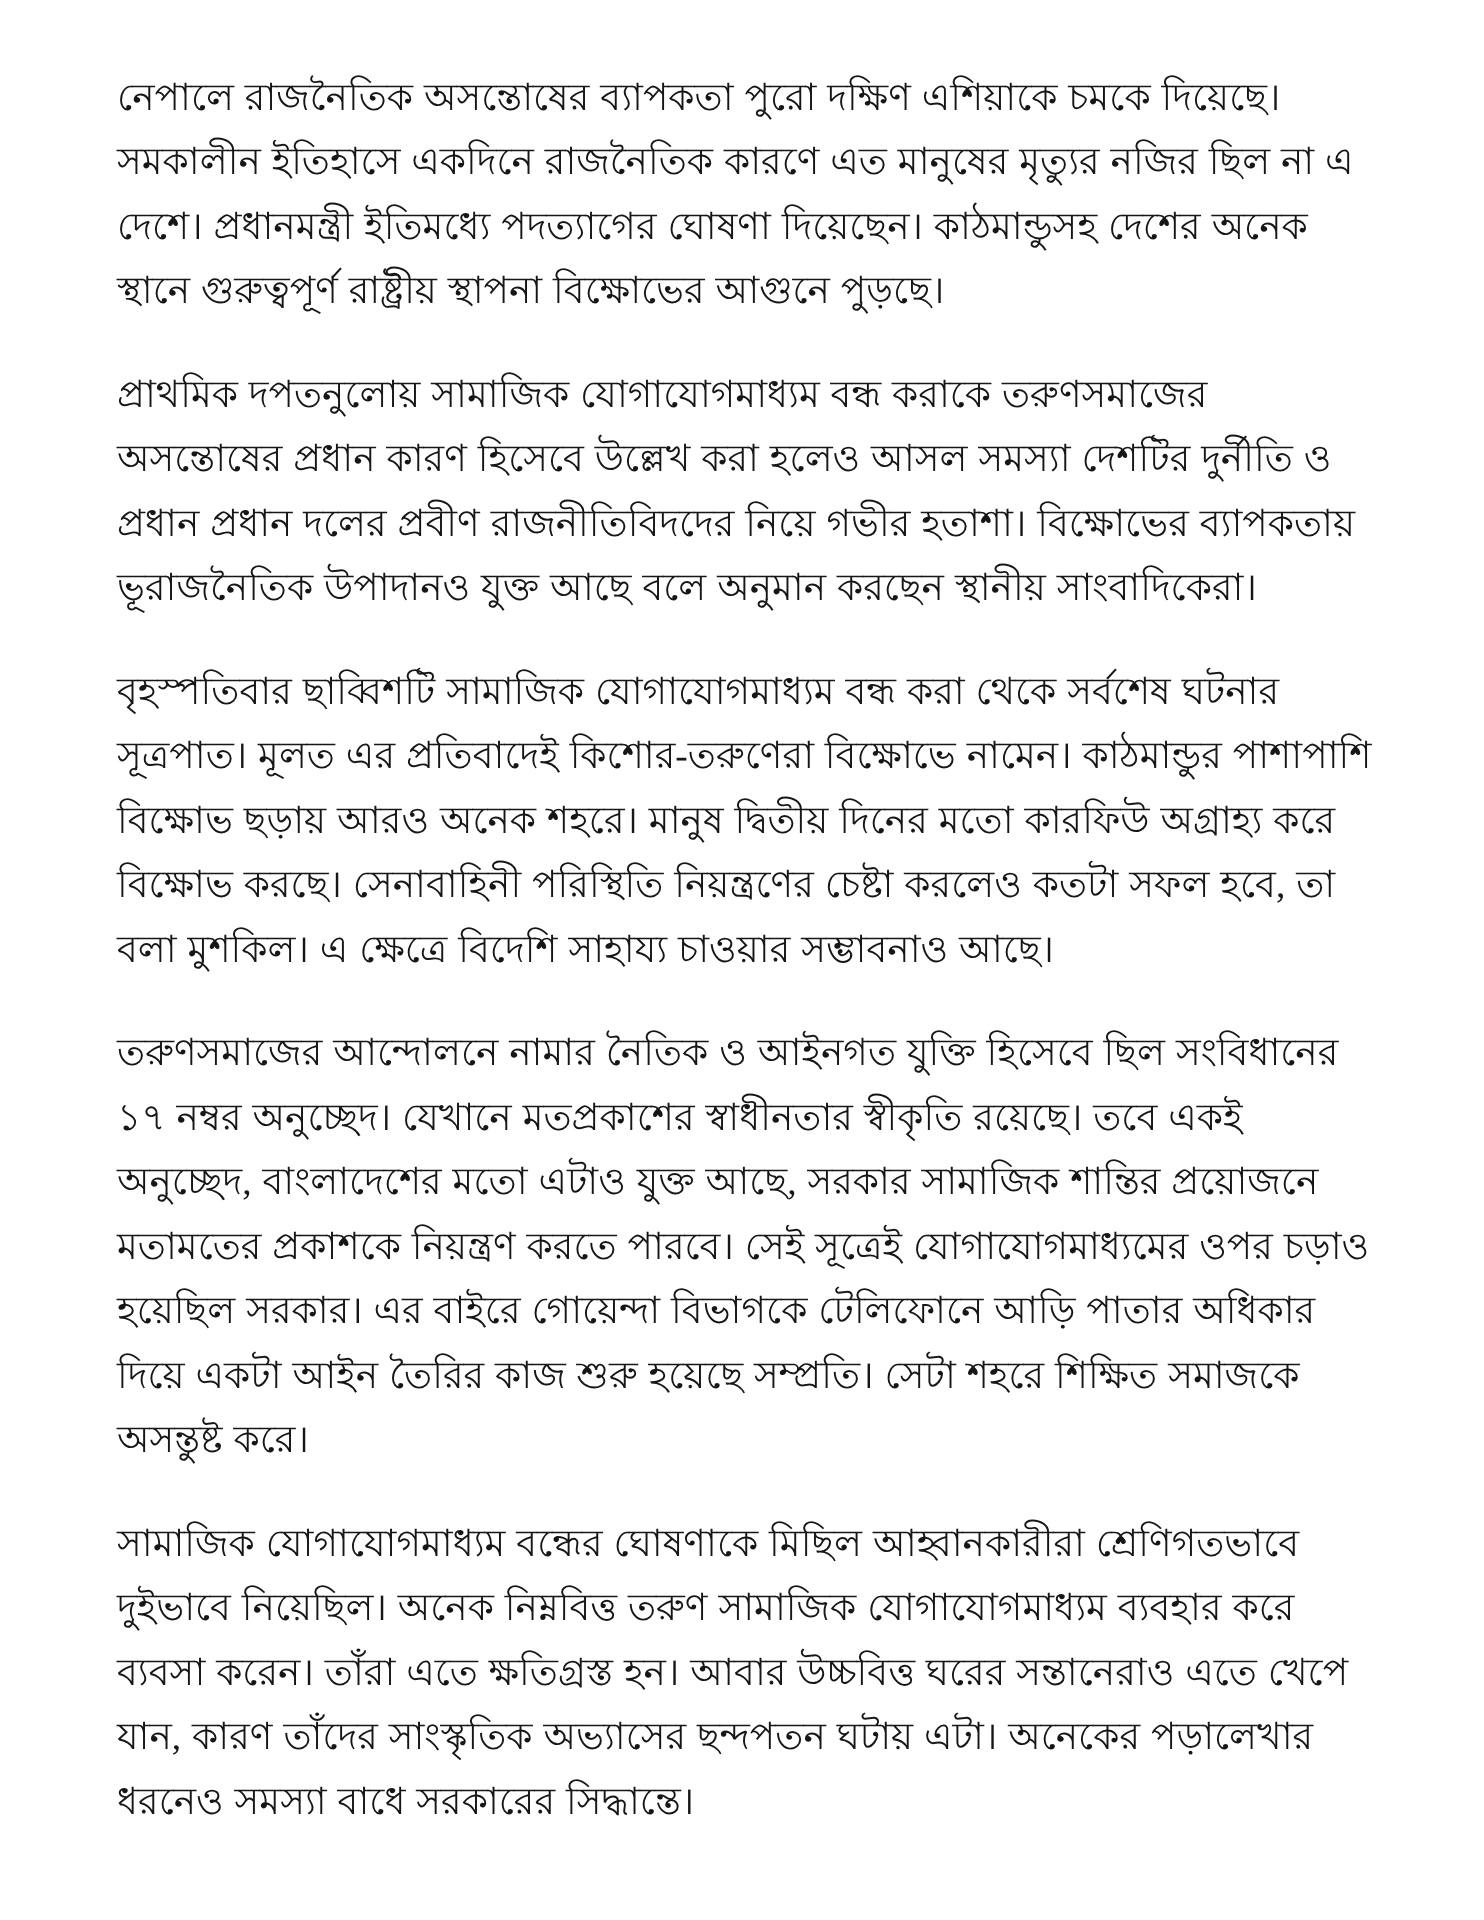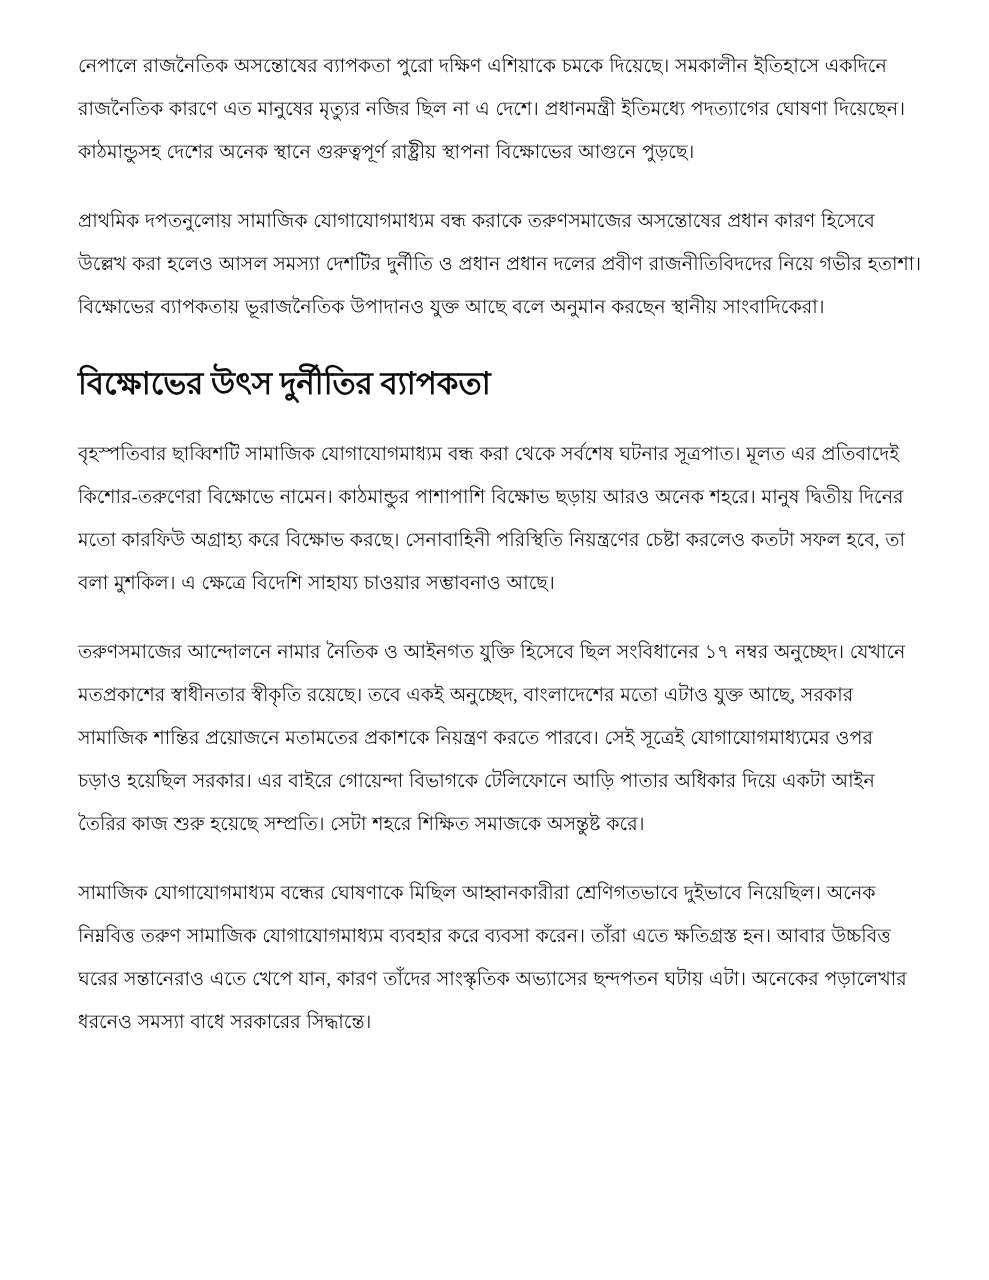--- a/index.html
+++ b/index.html
@@ -15,40 +15,39 @@
   }
   .page {
     box-sizing: border-box;
     width: 989px;
     min-height: 1280px;
     background: #ffffff;
     padding: 44px 68px 60px 78px;
   }
   .article p {
     margin: 0 0 26px 0;
-    font-size: 19px;
+    font-size: 25px;
     line-height: 43px;
     color: #161616;
     text-align: left;
     word-spacing: 1px;
   }
   .article h2 {
     margin: 36px 0 28px 0;
     font-size: 31px;
     line-height: 40px;
     font-weight: 700;
     color: #0d0d0d;
   }
 </style>
 </head>
 <body>
 
 <main class="page">
   <article class="article">
     <p>নেপালে রাজনৈতিক অসন্তোষের ব্যাপকতা পুরো দক্ষিণ এশিয়াকে চমকে দিয়েছে। সমকালীন ইতিহাসে একদিনে রাজনৈতিক কারণে এত মানুষের মৃত্যুর নজির ছিল না এ দেশে। প্রধানমন্ত্রী ইতিমধ্যে পদত্যাগের ঘোষণা দিয়েছেন। কাঠমান্ডুসহ দেশের অনেক স্থানে গুরুত্বপূর্ণ রাষ্ট্রীয় স্থাপনা বিক্ষোভের আগুনে পুড়ছে।</p>
     <p>প্রাথমিক দপতনুলোয় সামাজিক যোগাযোগমাধ্যম বন্ধ করাকে তরুণসমাজের অসন্তোষের প্রধান কারণ হিসেবে উল্লেখ করা হলেও আসল সমস্যা দেশটির দুর্নীতি ও প্রধান প্রধান দলের প্রবীণ রাজনীতিবিদদের নিয়ে গভীর হতাশা। বিক্ষোভের ব্যাপকতায় ভূরাজনৈতিক উপাদানও যুক্ত আছে বলে অনুমান করছেন স্থানীয় সাংবাদিকেরা।</p>
-    <h2>বিক্ষোভের উৎস দুর্নীতির ব্যাপকতা</h2>
     <p>বৃহস্পতিবার ছাব্বিশটি সামাজিক যোগাযোগমাধ্যম বন্ধ করা থেকে সর্বশেষ ঘটনার সূত্রপাত। মূলত এর প্রতিবাদেই কিশোর-তরুণেরা বিক্ষোভে নামেন। কাঠমান্ডুর পাশাপাশি বিক্ষোভ ছড়ায় আরও অনেক শহরে। মানুষ দ্বিতীয় দিনের মতো কারফিউ অগ্রাহ্য করে বিক্ষোভ করছে। সেনাবাহিনী পরিস্থিতি নিয়ন্ত্রণের চেষ্টা করলেও কতটা সফল হবে, তা বলা মুশকিল। এ ক্ষেত্রে বিদেশি সাহায্য চাওয়ার সম্ভাবনাও আছে।</p>
     <p>তরুণসমাজের আন্দোলনে নামার নৈতিক ও আইনগত যুক্তি হিসেবে ছিল সংবিধানের ১৭ নম্বর অনুচ্ছেদ। যেখানে মতপ্রকাশের স্বাধীনতার স্বীকৃতি রয়েছে। তবে একই অনুচ্ছেদ, বাংলাদেশের মতো এটাও যুক্ত আছে, সরকার সামাজিক শান্তির প্রয়োজনে মতামতের প্রকাশকে নিয়ন্ত্রণ করতে পারবে। সেই সূত্রেই যোগাযোগমাধ্যমের ওপর চড়াও হয়েছিল সরকার। এর বাইরে গোয়েন্দা বিভাগকে টেলিফোনে আড়ি পাতার অধিকার দিয়ে একটা আইন তৈরির কাজ শুরু হয়েছে সম্প্রতি। সেটা শহরে শিক্ষিত সমাজকে অসন্তুষ্ট করে।</p>
     <p>সামাজিক যোগাযোগমাধ্যম বন্ধের ঘোষণাকে মিছিল আহ্বানকারীরা শ্রেণিগতভাবে দুইভাবে নিয়েছিল। অনেক নিম্নবিত্ত তরুণ সামাজিক যোগাযোগমাধ্যম ব্যবহার করে ব্যবসা করেন। তাঁরা এতে ক্ষতিগ্রস্ত হন। আবার উচ্চবিত্ত ঘরের সন্তানেরাও এতে খেপে যান, কারণ তাঁদের সাংস্কৃতিক অভ্যাসের ছন্দপতন ঘটায় এটা। অনেকের পড়ালেখার ধরনেও সমস্যা বাধে সরকারের সিদ্ধান্তে।</p>
 
   </article>
 </main>
 
 </body></html>

